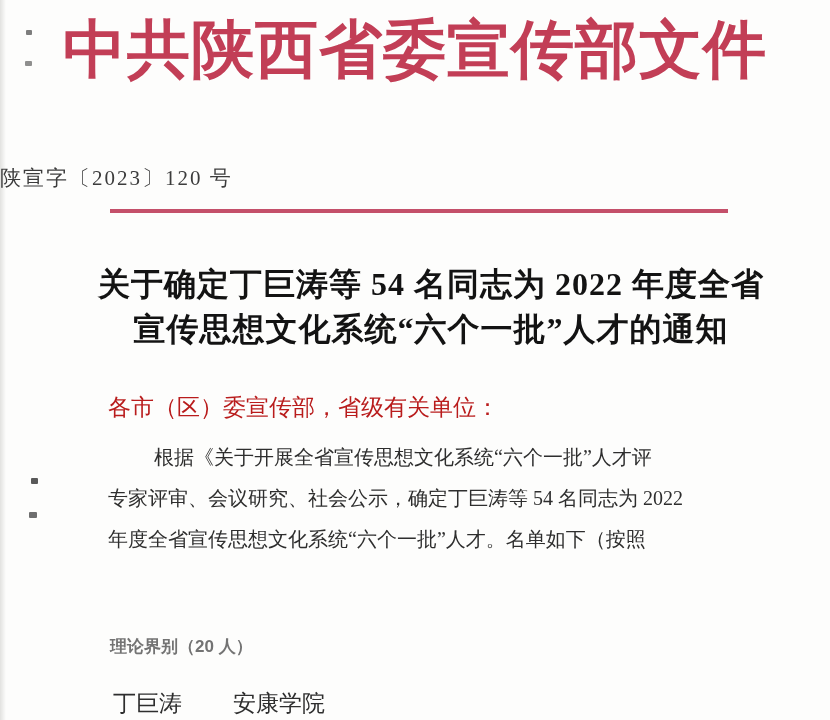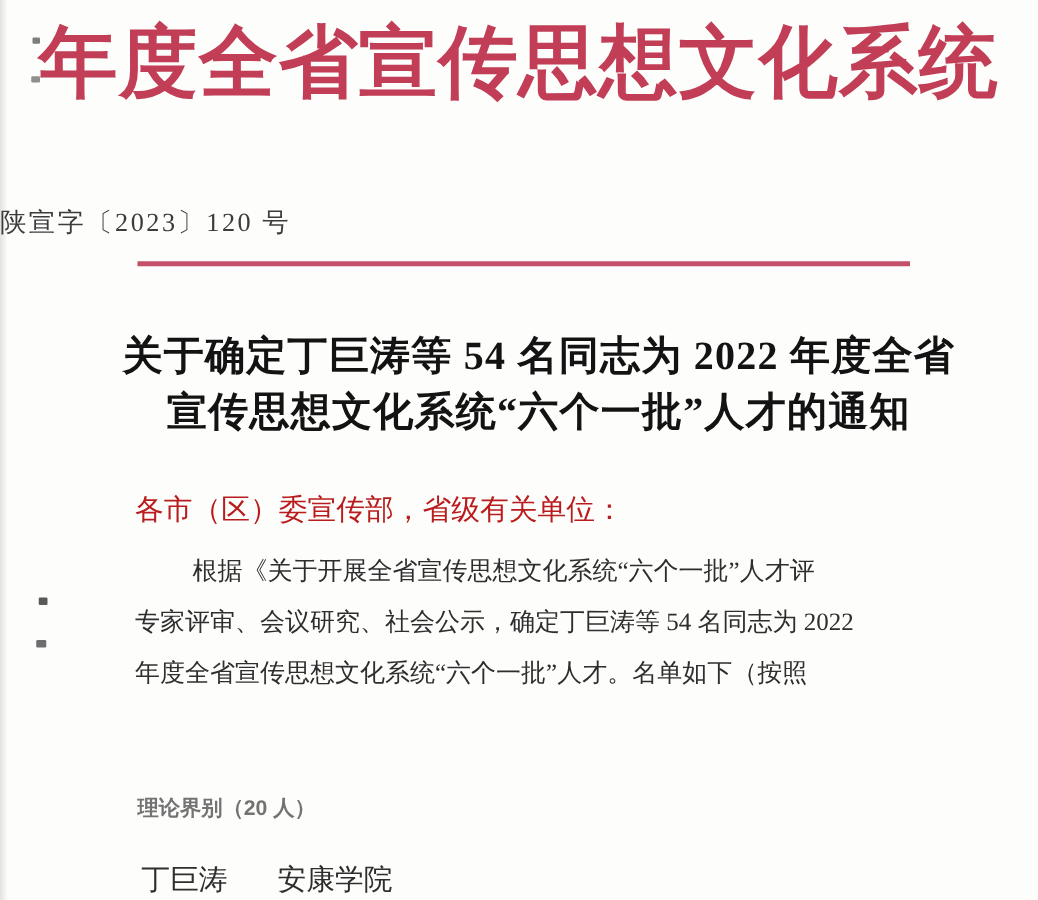--- a/index.html
+++ b/index.html
@@ -83,21 +83,21 @@
     color: #737373;
     font-family: "Liberation Sans", "DejaVu Sans", sans-serif;
   }
   .roster-row {
     position: absolute;
     top: 688px; left: 113px;
     font-size: 23px;
     line-height: 32px;
     color: #2e2e2e;
   }
-  .roster-row .org { margin-left: 40px; }
+  .roster-row .org { margin-left: 51px; }
   .speck {
     position: absolute;
     border-radius: 1px;
   }
   .speck.s1 { left: 26px; top: 30px;  width: 6px; height: 5px; background: #5c5c5c; opacity: .8; }
   .speck.s2 { left: 25px; top: 61px;  width: 7px; height: 5px; background: #6a6a6a; opacity: .75; }
   .speck.s3 { left: 31px; top: 478px; width: 7px; height: 6px; background: #474747; opacity: .9; }
   .speck.s4 { left: 29px; top: 512px; width: 8px; height: 6px; background: #555555; opacity: .85; }
 </style>
 </head>
@@ -105,21 +105,21 @@
 
 <div class="page">
 
   <div class="edge-shadow"></div>
 
   <div class="speck s1"></div>
   <div class="speck s2"></div>
   <div class="speck s3"></div>
   <div class="speck s4"></div>
 
-  <div class="masthead" style="color: rgb(194, 62, 86);">年度全省宣传思想文化系统</div>
+  <div class="masthead" style="color: rgb(194, 62, 86);">中共陕西省委宣传部文件</div>
 
   <div class="doc-number">陕宣字〔2023〕120 号</div>
 
   <div class="red-rule" style="background: rgb(196, 80, 106);"></div>
 
   <div class="subject-title">
     <div>关于确定丁巨涛等 54 名同志为 2022 年度全省</div>
     <div>宣传思想文化系统“六个一批”人才的通知</div>
   </div>
 

